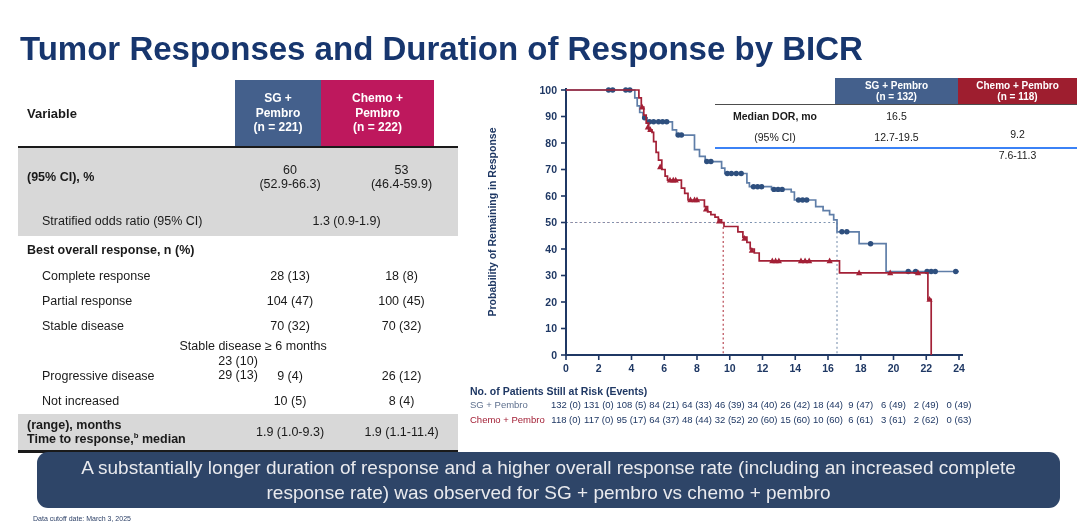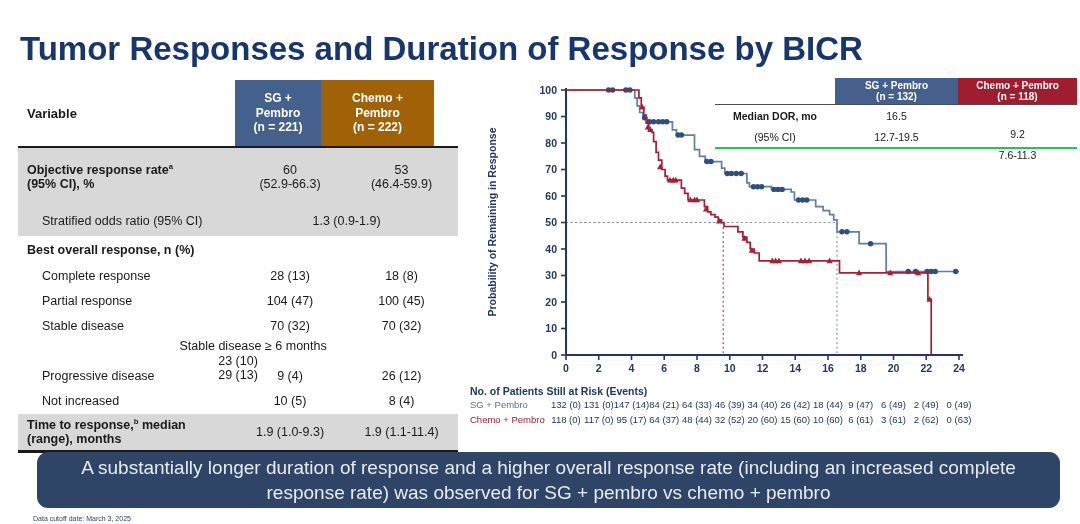--- a/index.html
+++ b/index.html
@@ -30,21 +30,21 @@
   .resp-bottom{border-top:3px solid #1a1a1a;height:0;}
   
   .km-svg{position:absolute;left:480px;top:76px;}
   
   .dor{position:absolute;left:715px;top:78px;width:362px;font-size:10.5px;color:#1a1a1a;}
   .dor-head{display:flex;}
   .dor-head .d-spacer{width:120px;}
   .d-hcell{width:123px;box-sizing:border-box;display:flex;flex-direction:column;align-items:center;justify-content:center;
            color:#fff;font-weight:bold;font-size:10px;line-height:11.5px;height:26px;text-align:center;}
   .d-hcell.c2{width:119px;}
-  .dor-rows{border-top:1.5px solid #4d4d4d;border-bottom:2px solid #22c55e;}
+  .dor-rows{border-top:1.5px solid #4d4d4d;border-bottom:2px solid #3b82f6;}
   .dor-row{display:flex;align-items:center;height:21px;}
   .d-label{width:120px;text-align:center;}
   .d-label.b{font-weight:bold;}
   .d-val{width:123px;text-align:center;}
   .d-val.c2{width:119px;margin-top:36px;}
   
   .risk{position:absolute;left:0;top:0;width:1080px;height:0;font-size:9.5px;}
   .risk-title{position:absolute;left:470px;top:385px;font-size:10.5px;font-weight:bold;color:#1f3864;}
   .risk-label{position:absolute;width:95px;}
   .risk-val{position:absolute;width:46px;text-align:center;color:#1f3864;}
@@ -63,30 +63,29 @@
 <h1 class="slide-title">Tumor Responses and Duration of Response by BICR</h1>
 
 <div class="resp-table">
   <div class="resp-header">
     <div class="h-label">Variable</div>
     <div class="h-cell c1" style="background:#44608c;">
       <span>SG +</span>
       <span>Pembro</span>
       <span>(n = 221)</span>
     </div>
-    <div class="h-cell c2" style="background:#a16207;">
+    <div class="h-cell c2" style="background:#be185d;">
       <span>Chemo +</span>
       <span>Pembro</span>
       <span>(n = 222)</span>
     </div>
   </div>
   <div>
       <div class="resp-row gray" style="height: 58px;">
         <div class="r-label b" style="padding-left: 9px;">
-          <div>Objective response rate<sup>a</sup></div>
           <div>(95% CI), %</div>
         </div>
         <div class="r-val">
           <div>60</div>
           <div>(52.9-66.3)</div>
         </div>
         <div class="r-val c2">
           <div>53</div>
           <div>(46.4-59.9)</div>
         </div>
@@ -165,22 +164,22 @@
         </div>
         <div class="r-val">
           <div>10 (5)</div>
         </div>
         <div class="r-val c2">
           <div>8 (4)</div>
         </div>
       </div>
       <div class="resp-row gray" style="height: 36px;">
         <div class="r-label b" style="padding-left: 9px;">
+          <div>(range), months</div>
           <div>Time to response,<sup>b</sup> median</div>
-          <div>(range), months</div>
         </div>
         <div class="r-val">
           <div>1.9 (1.0-9.3)</div>
         </div>
         <div class="r-val c2">
           <div>1.9 (1.1-11.4)</div>
         </div>
       </div>
     </div>
   <div class="resp-bottom"></div>
@@ -328,21 +327,21 @@
       <div class="d-val c2">7.6-11.3</div>
     </div>
   </div>
 </div>
 
 <div class="risk">
   <div class="risk-title">No. of Patients Still at Risk (Events)</div>
 <div class="risk-label" style="left: 470px; top: 399px; color: rgb(93, 111, 141);">SG + Pembro</div>
     <div class="risk-val" style="left: 543px; top: 399px;">132 (0)</div>
     <div class="risk-val" style="left: 575.75px; top: 399px;">131 (0)</div>
-    <div class="risk-val" style="left: 608.5px; top: 399px;">147 (14)</div>
+    <div class="risk-val" style="left: 608.5px; top: 399px;">108 (5)</div>
     <div class="risk-val" style="left: 641.25px; top: 399px;">84 (21)</div>
     <div class="risk-val" style="left: 674px; top: 399px;">64 (33)</div>
     <div class="risk-val" style="left: 706.75px; top: 399px;">46 (39)</div>
     <div class="risk-val" style="left: 739.5px; top: 399px;">34 (40)</div>
     <div class="risk-val" style="left: 772.25px; top: 399px;">26 (42)</div>
     <div class="risk-val" style="left: 805px; top: 399px;">18 (44)</div>
     <div class="risk-val" style="left: 837.75px; top: 399px;">9 (47)</div>
     <div class="risk-val" style="left: 870.5px; top: 399px;">6 (49)</div>
     <div class="risk-val" style="left: 903.25px; top: 399px;">2 (49)</div>
     <div class="risk-val" style="left: 936px; top: 399px;">0 (49)</div>

